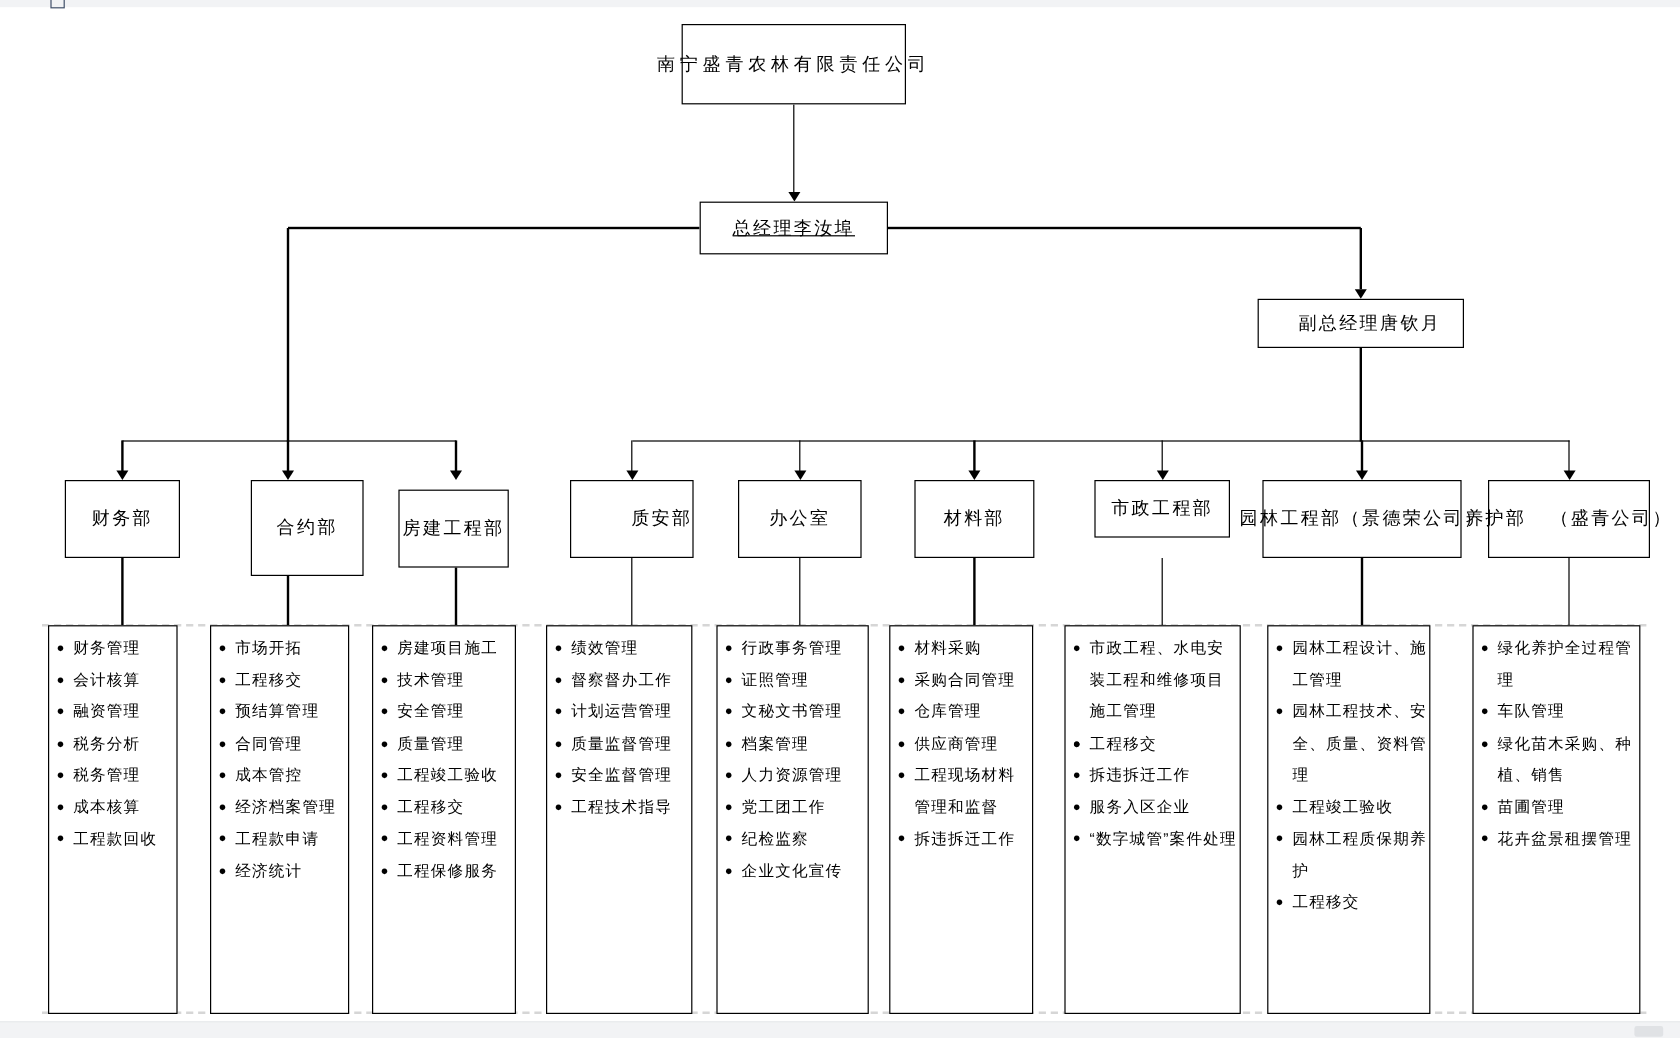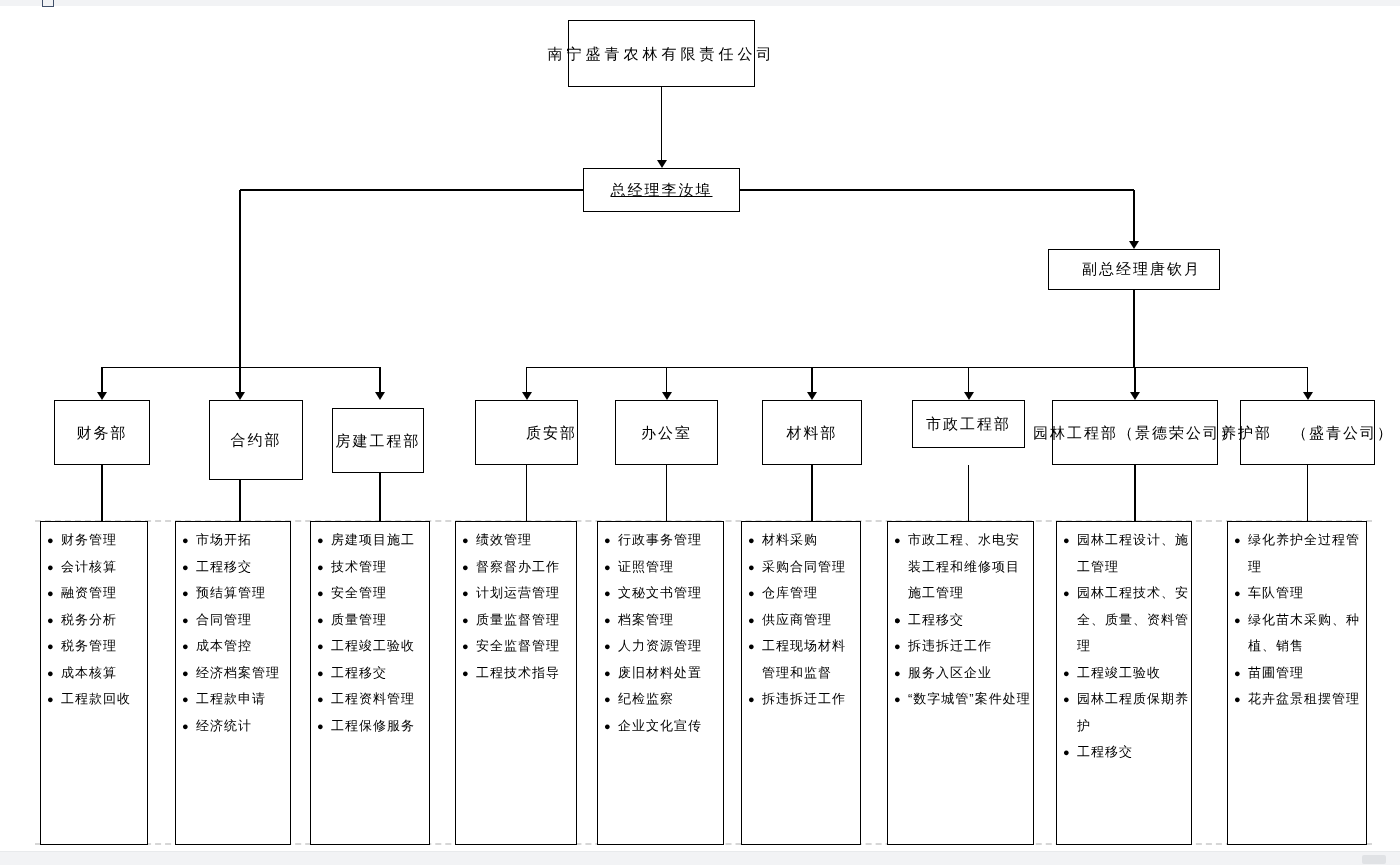--- a/index.html
+++ b/index.html
@@ -153,21 +153,21 @@
       <div class="box" style="left: 615px; top: 400px; width: 103px; height: 65px;">
         <div class="dept-line">办公室</div>
       </div>
       <div class="hv" style="left: 665.75px; top: 465px; width: 1.5px; height: 56px;"></div>
       <div class="duty-list" style="left: 597px; top: 521px; width: 127px; height: 324px;">
         <div class="duty"><span class="bullet">●</span><span>行政事务管理</span></div>
         <div class="duty"><span class="bullet">●</span><span>证照管理</span></div>
         <div class="duty"><span class="bullet">●</span><span>文秘文书管理</span></div>
         <div class="duty"><span class="bullet">●</span><span>档案管理</span></div>
         <div class="duty"><span class="bullet">●</span><span>人力资源管理</span></div>
-        <div class="duty"><span class="bullet">●</span><span>废旧材料处置</span></div>
+        <div class="duty"><span class="bullet">●</span><span>党工团工作</span></div>
         <div class="duty"><span class="bullet">●</span><span>纪检监察</span></div>
         <div class="duty"><span class="bullet">●</span><span>企业文化宣传</span></div>
       </div>
       <div class="hv" style="left: 811.25px; top: 366.75px; width: 1.5px; height: 26px;"></div>
       <div class="arrow-down" style="left: 807px; top: 392px;"></div>
       <div class="box" style="left: 762px; top: 400px; width: 100px; height: 65px;">
         <div class="dept-line">材料部</div>
       </div>
       <div class="hv" style="left: 811.25px; top: 465px; width: 1.5px; height: 56px;"></div>
       <div class="duty-list" style="left: 741px; top: 521px; width: 120px; height: 324px;">

